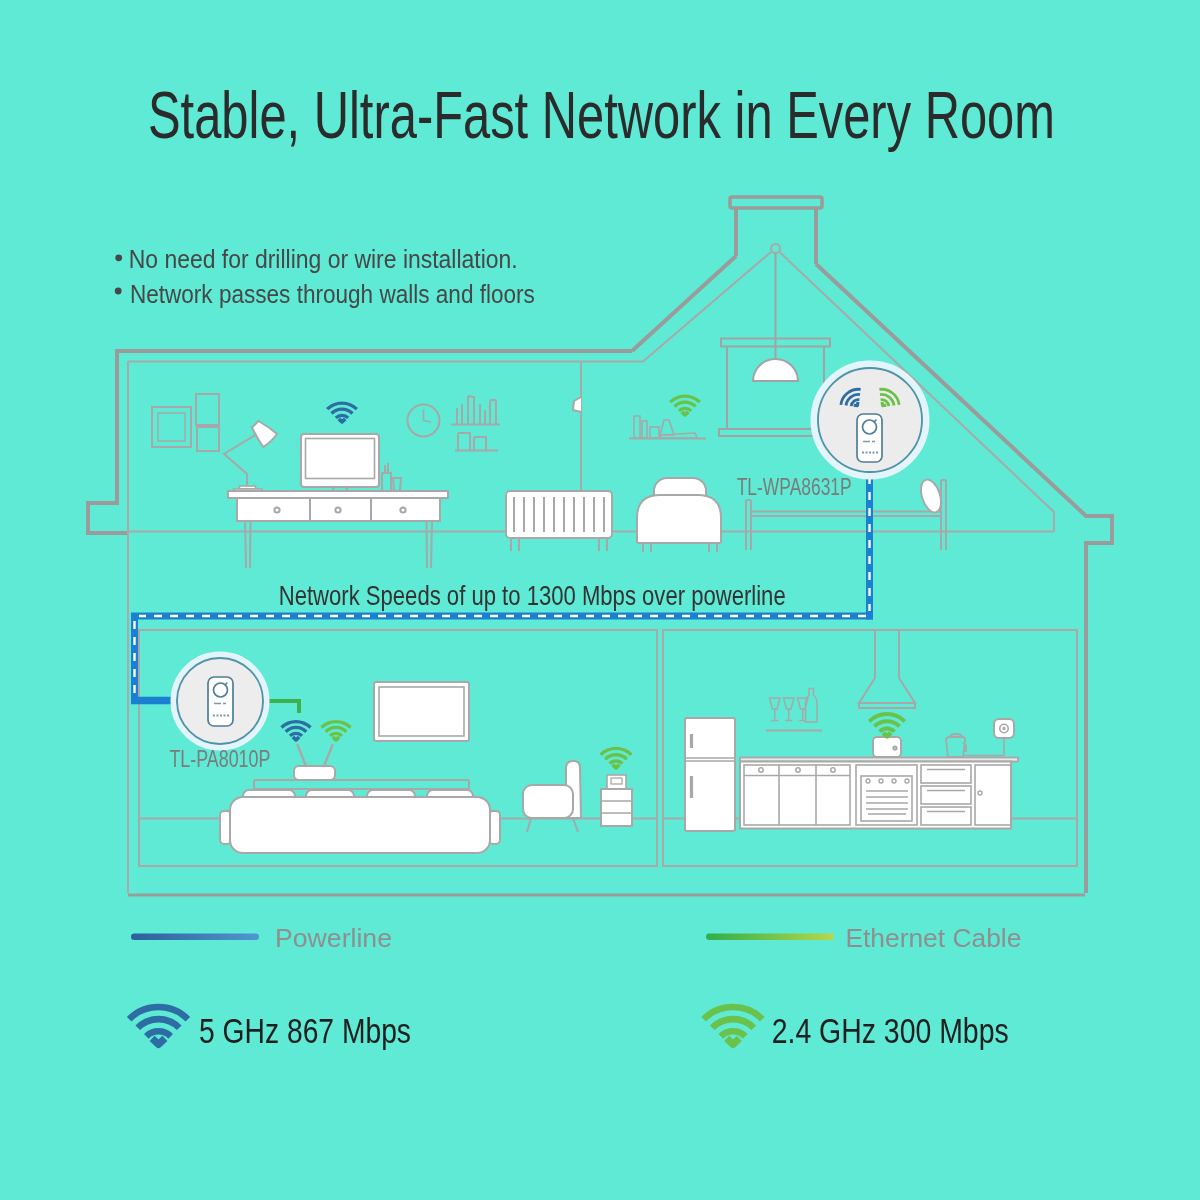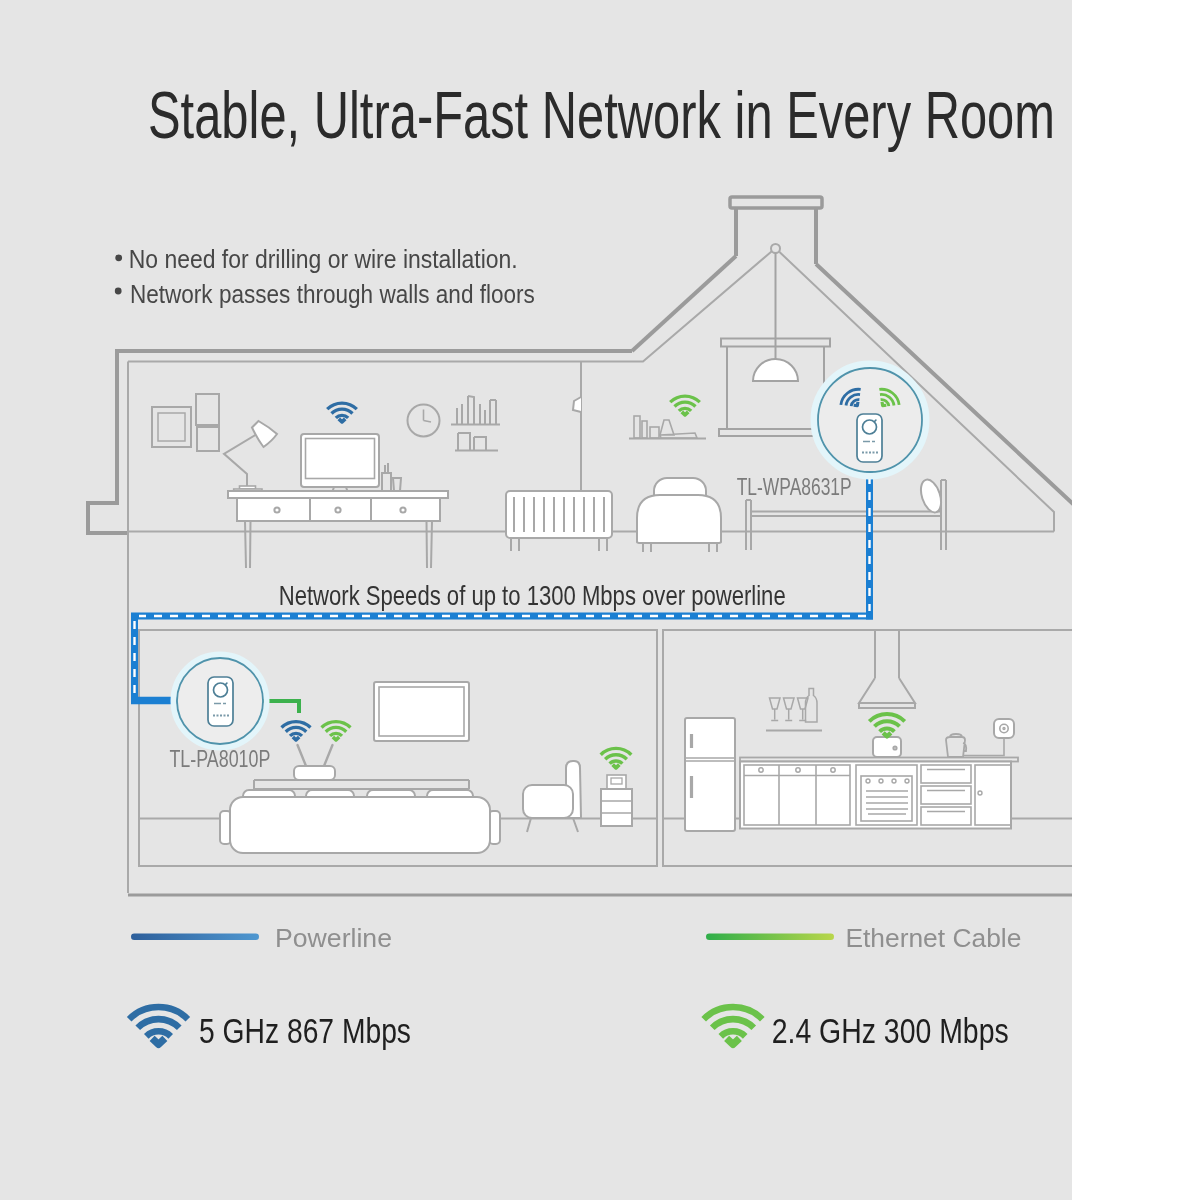--- a/index.html
+++ b/index.html
@@ -1,16 +1,16 @@
 <!DOCTYPE html>
 <html><head>
 <meta charset="utf-8">
 <style>
   html,body{margin:0;padding:0;background:#ffffff;}
-  #stage{position:relative;width:1072px;height:1200px;background:#e5e5e5;overflow:hidden;
+  #stage{position:relative;width:1200px;height:1200px;background:#5eead4;overflow:hidden;
          font-family:"Liberation Sans", sans-serif;}
   svg text{font-family:"Liberation Sans", sans-serif;}
 </style>
 </head>
 <body>
 <div id="stage">
 <svg width="1200" height="1200" viewBox="0 0 1200 1200" fill="none">
 <defs>
   <g id="wifi">
     <path d="M -3.5,-5.6 L 0,-2.3 L 3.5,-5.6" stroke-width="4" stroke-linejoin="round"></path>

